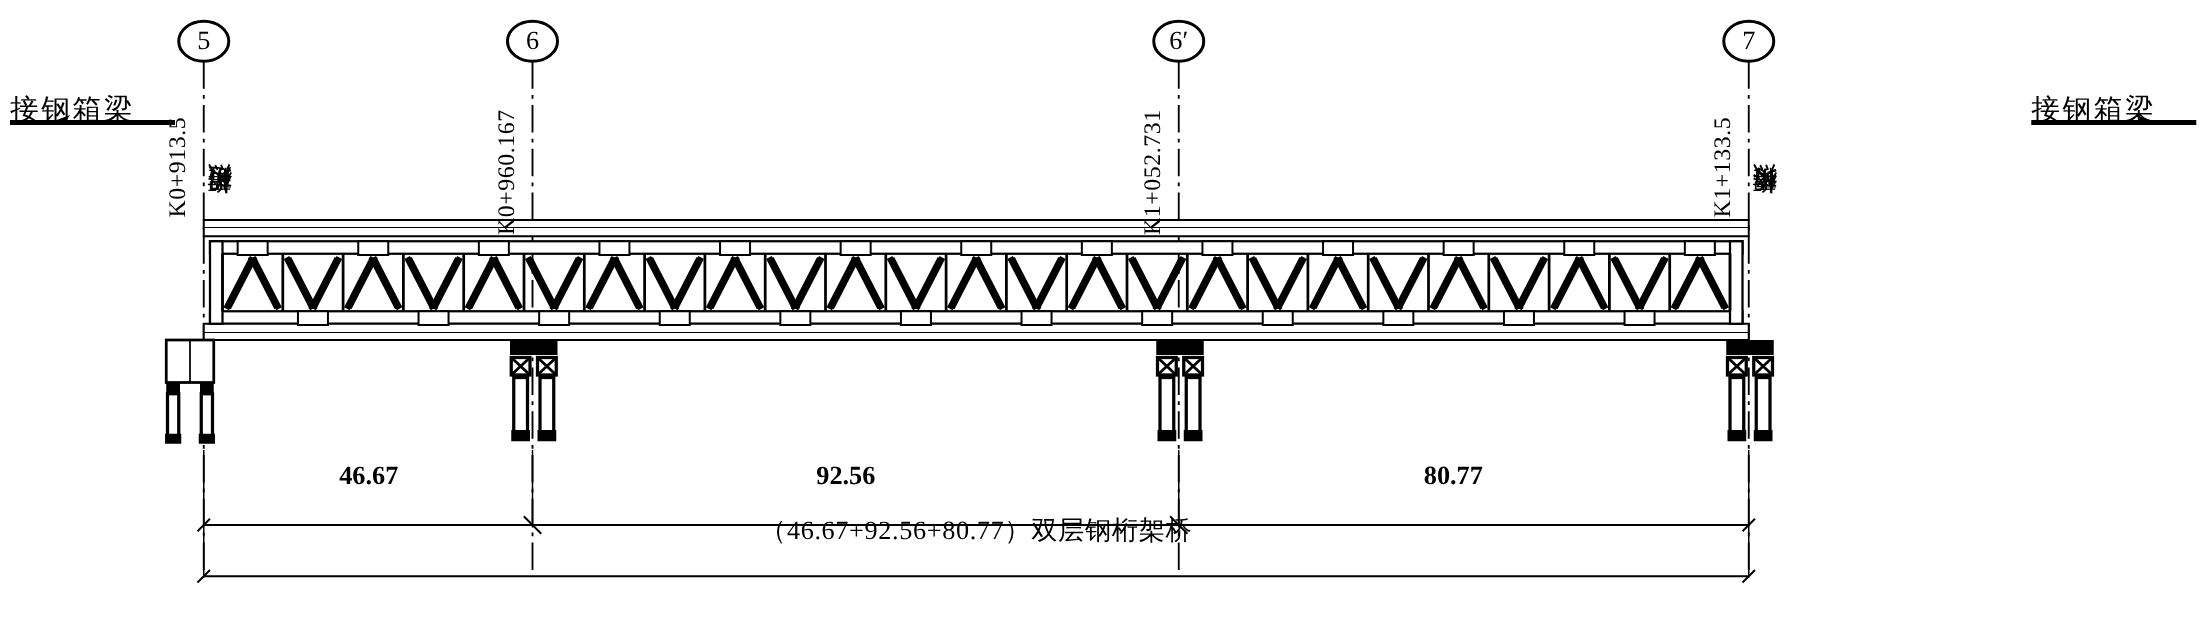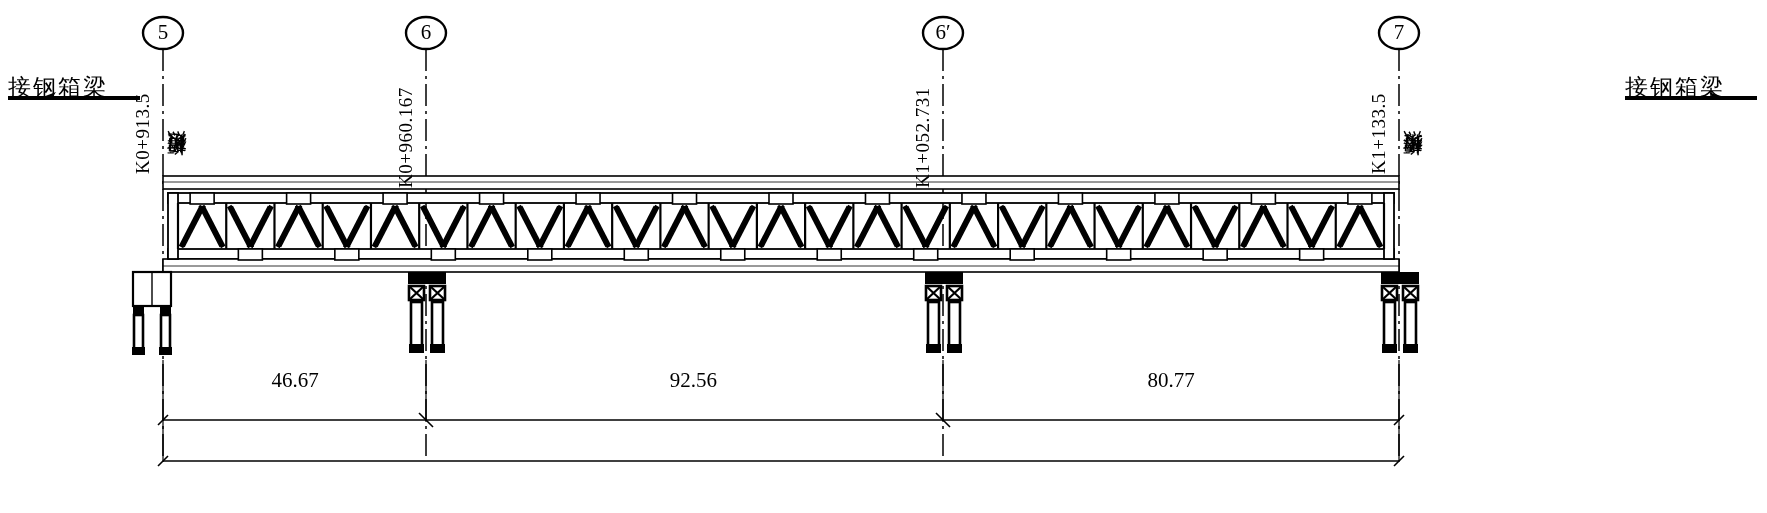--- a/index.html
+++ b/index.html
@@ -18,21 +18,21 @@
     white-space:nowrap;
     line-height:1;
   }
   .vlabel.cjk{font-size:20px;letter-spacing:1px;}
   .htext{
     position:absolute;
     font-family:"Liberation Serif","DejaVu Serif",serif;
     white-space:nowrap;
   }
   .side-note{font-size:23px;letter-spacing:2px;}
-  .dim-num{font-size:21px;}
+  .dim-num{font-size:21px;font-weight:bold;}
   .caption{font-size:21px;letter-spacing:0.5px;}
   .bubble-num{
     position:absolute;
     font-size:21px;
     text-align:center;
     font-family:"Liberation Serif","DejaVu Serif",serif;
   }
 </style>
 </head>
 <body>
@@ -327,17 +327,18 @@
   <div class="vlabel" style="left:913px;top:62px;height:126px;">K1+052.731</div>
   <div class="vlabel" style="left:1369px;top:62px;height:112px;">K1+133.5</div>
 
   <div class="vlabel cjk" style="left:166px;top:52px;height:120px;">桁架桥起点</div>
   <div class="vlabel cjk" style="left:1402px;top:52px;height:120px;">桁架桥终点</div>
 
   <div class="htext side-note" style="left:8px;top:72px;">接钢箱梁</div>
   <div class="htext side-note" style="left:1625px;top:72px;">接钢箱梁</div>
 
   <div class="htext dim-num" style="left:263px;top:368px;width:64px;text-align:center;">46.67</div>
-  <div class="htext dim-num" style="left:653px;top:368px;width:64px;text-align:right;">92.56</div>
-  <div class="htext dim-num" style="left:1139px;top:368px;width:64px;text-align:center;">80.77</div>
-
+  <div class="htext dim-num" style="left:653px;top:368px;width:64px;text-align:left;">92.56</div>
+  <div class="htext dim-num" style="left:1139px;top:368px;width:64px;text-align:left;">80.77</div>
+
+  <div class="htext caption" style="left:563px;top:410px;width:436px;text-align:center;">（46.67+92.56+80.77）双层钢桁架桥</div>
 
 </div>
 
 </body></html>

